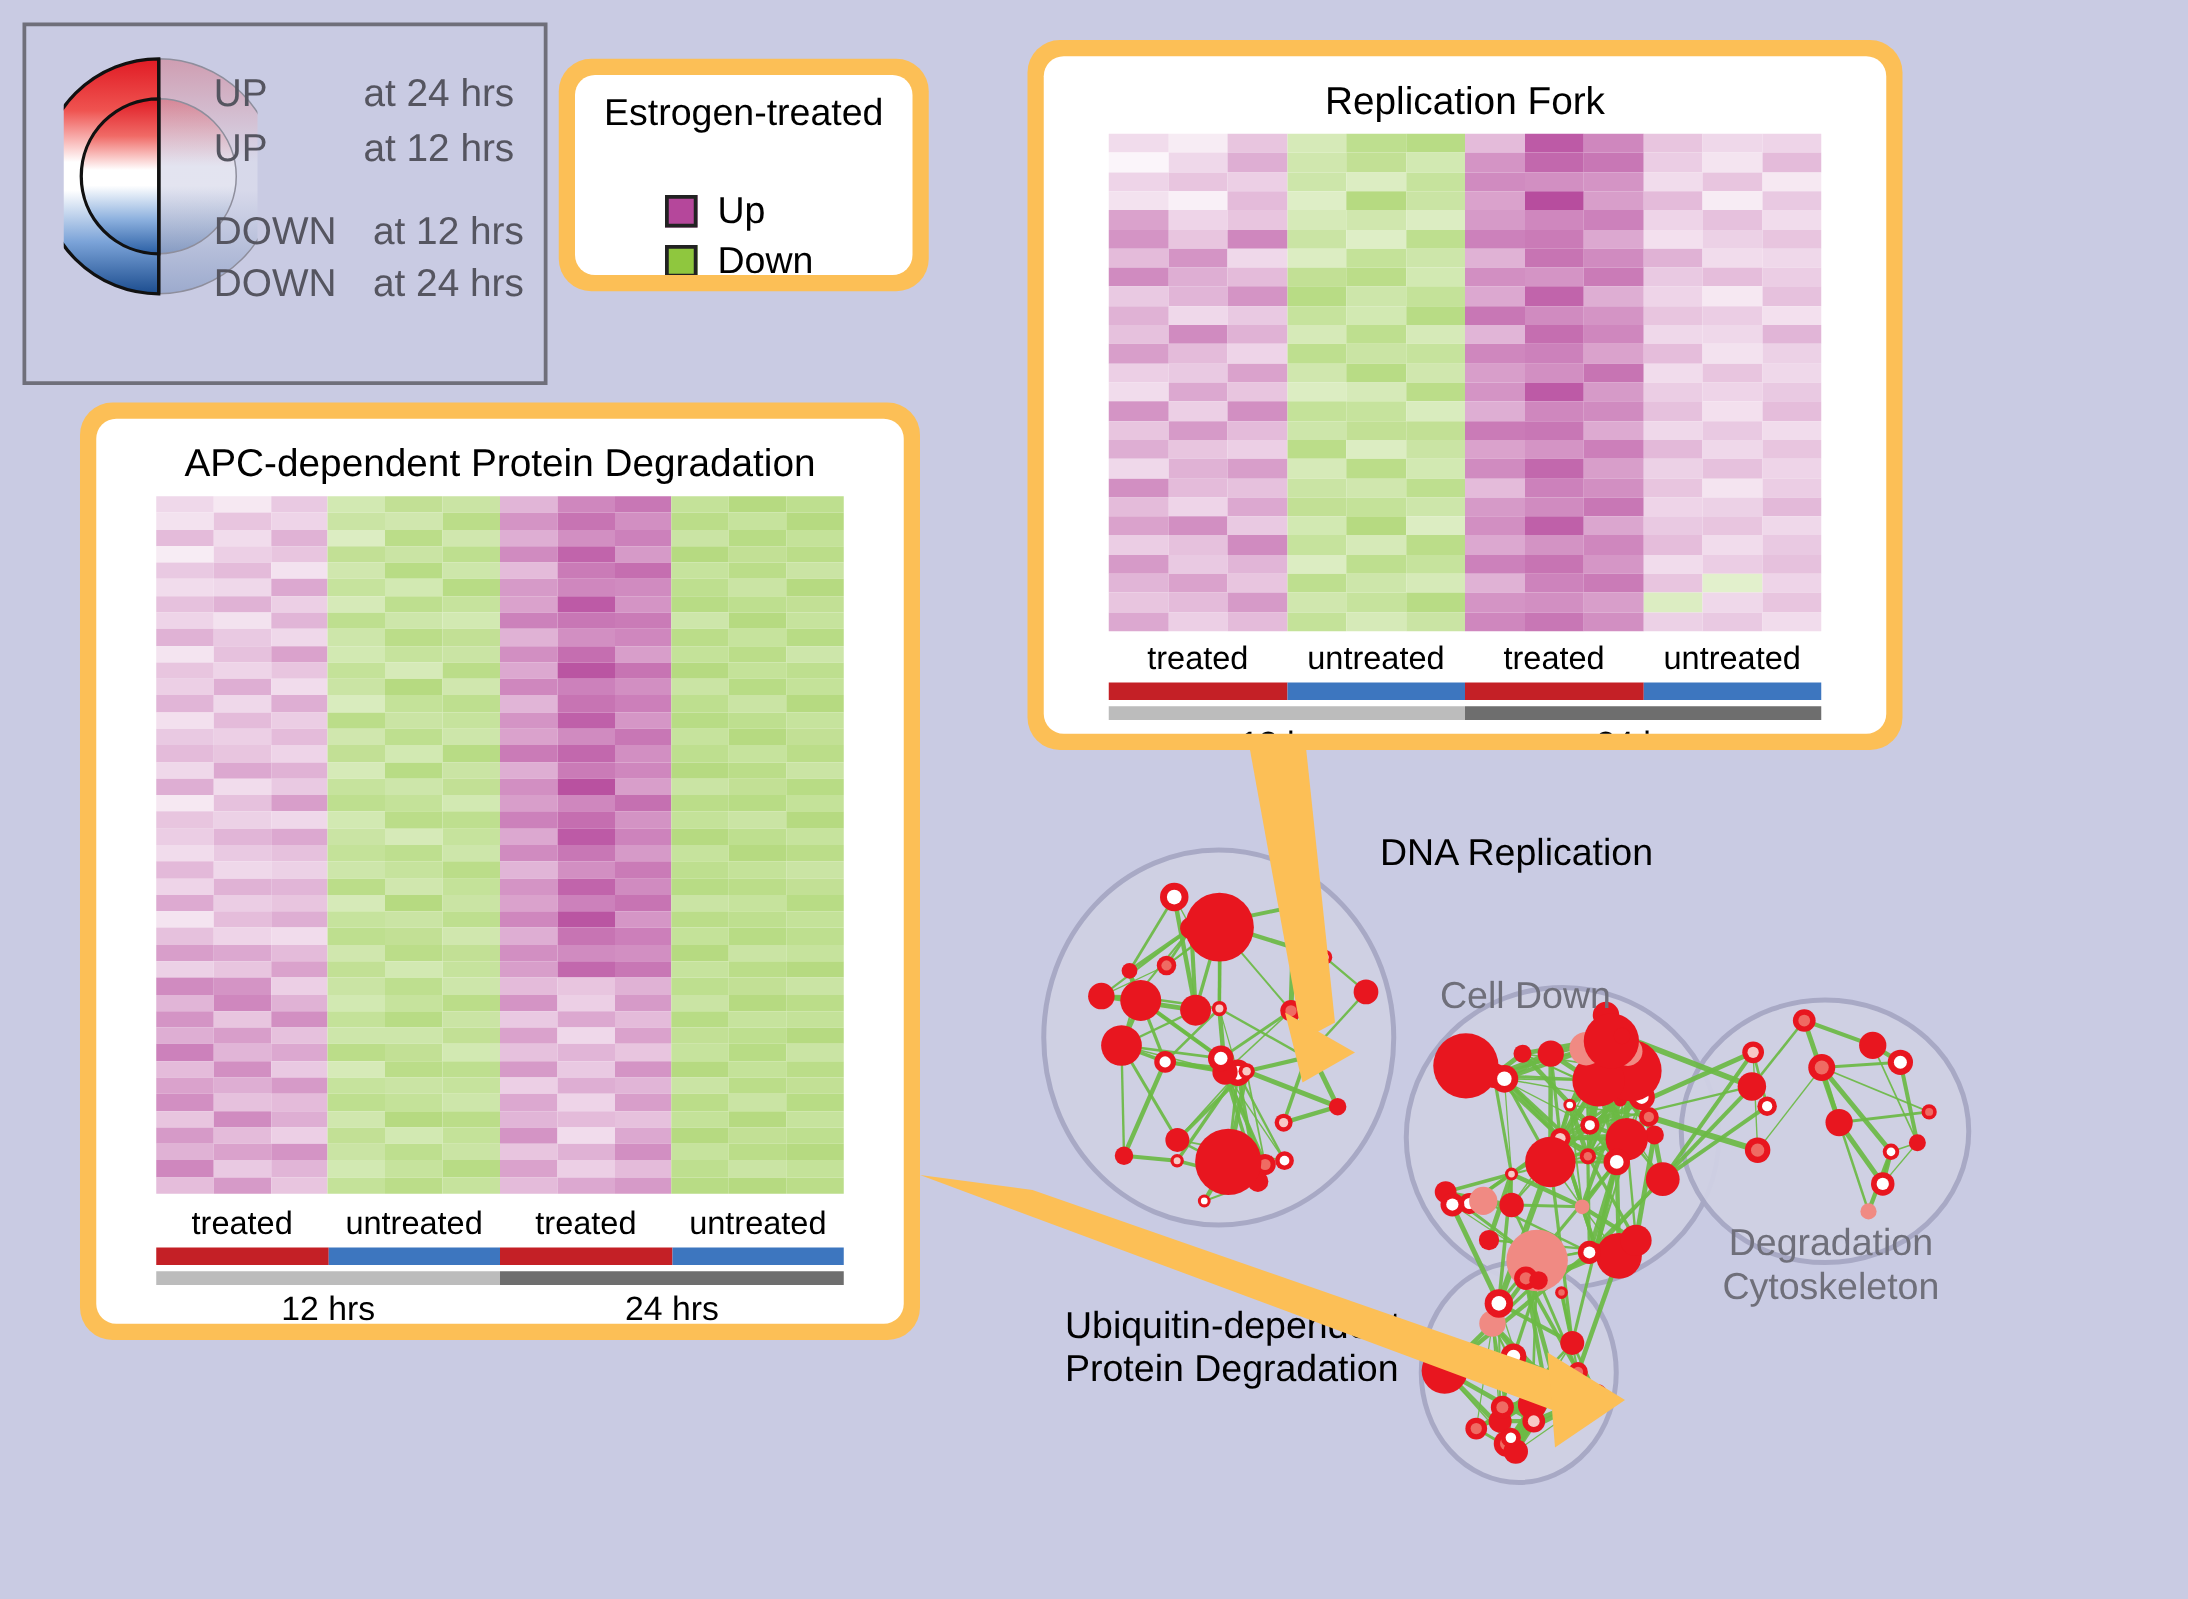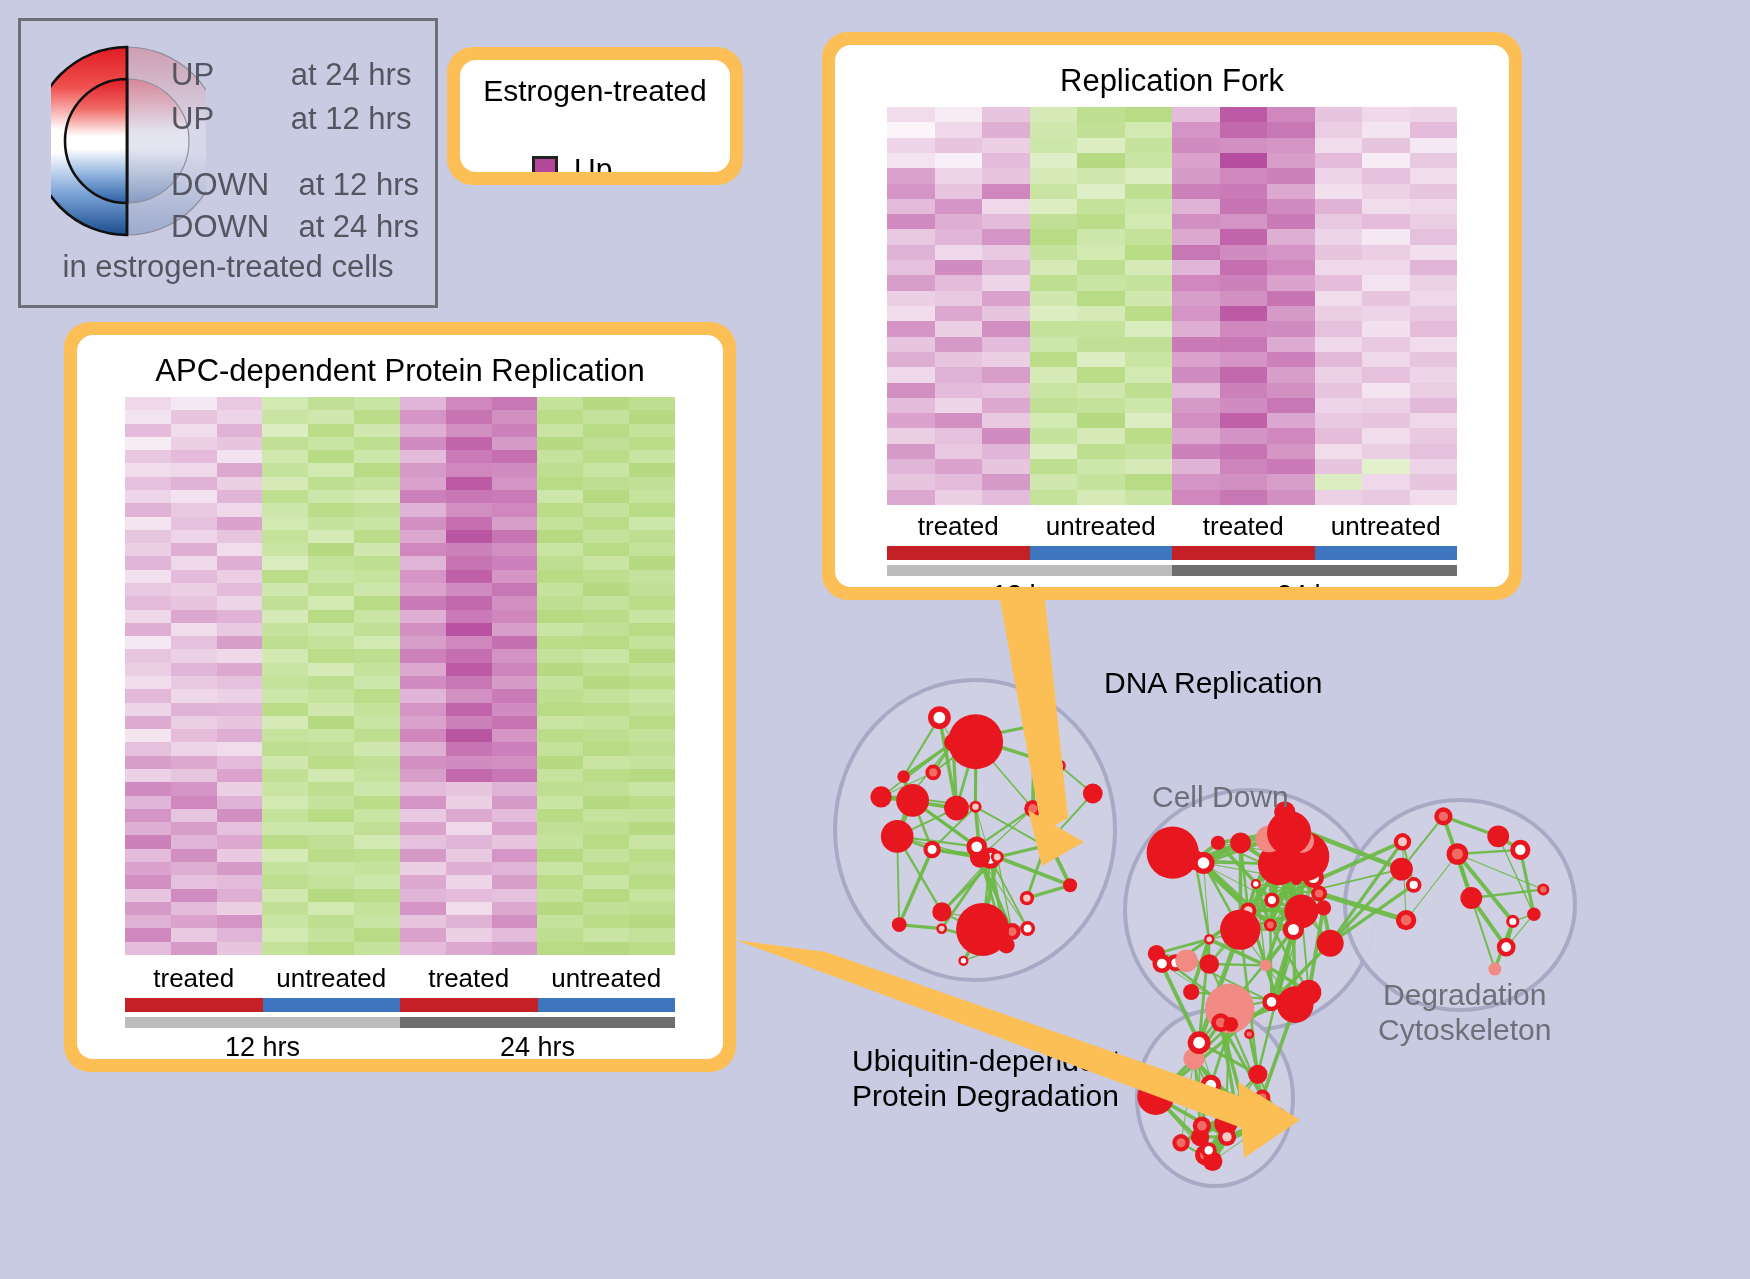--- a/index.html
+++ b/index.html
@@ -38,21 +38,21 @@
   .ypanel > .inner{
     background:#ffffff;border-radius:16px;width:100%;height:100%;
     position:relative;box-sizing:border-box;overflow:hidden;
   }
   .ptitle{
     position:absolute;left:0;right:0;text-align:center;
     font-size:31px;color:#000;font-weight:normal;
   }
 
   
-  #updown-legend{left:447px;top:47px;width:296px;height:138px;}
+  #updown-legend{left:447px;top:47px;width:296px;height:186px;}
   #updown-legend .l1{position:absolute;left:0;right:0;text-align:center;font-size:30px;color:#000;top:14px;}
   #updown-legend .l2{position:absolute;left:0;right:0;text-align:center;font-size:30px;color:#000;top:50px;}
   .swrow{position:absolute;display:flex;align-items:center;gap:16px;left:72px;font-size:30px;color:#000;}
   .sw{width:26px;height:26px;border:3px solid #222;box-sizing:border-box;display:inline-block;}
 
   
   #panel-repfork{left:822px;top:32px;width:700px;height:568px;}
   #panel-apc{left:64px;top:322px;width:672px;height:750px;}
 
   .hmwrap{position:absolute;}
@@ -136,21 +136,20 @@
     <span>DOWN</span>
     <span style="display:inline-block;width:12px;"></span>
     <span>at 12 hrs</span>
   </div>
   <div class="legend-row" style="left:150px;top:188px;">
     <span>DOWN</span>
     <span style="display:inline-block;width:12px;"></span>
     <span>at 24 hrs</span>
   </div>
 
-  <div class="legend-foot" style="top:228px;">in estrogen-treated cells</div>
 </div>
 
 <div class="abs ypanel" id="updown-legend">
   <div class="inner">
     <div class="l1">Estrogen-treated</div>
     <div class="swrow" style="top:92px;">
       <span class="sw" id="sw-up" style="background: rgb(181, 71, 155);"></span>
       <span>Up</span>
     </div>
     <div class="swrow" style="top:132px;">
@@ -501,21 +500,21 @@
       <div class="timelabels" style="margin-top:4px;">
         <span>12 hrs</span>
         <span>24 hrs</span>
       </div>
     </div>
   </div>
 </div>
 
 <div class="abs ypanel" id="panel-apc">
   <div class="inner">
-    <div class="ptitle" style="top:18px;">APC-dependent Protein Replication</div>
+    <div class="ptitle" style="top:18px;">APC-dependent Protein Degradation</div>
 
     <div class="hmwrap" style="left:48px;top:62px;width:550px;height:558px;">
       <div class="hm" id="hm-apc" style="grid-template-columns: repeat(12, 1fr); grid-template-rows: repeat(42, 1fr);">
           <i style="background:rgb(239,216,234)"></i>
           <i style="background:rgb(246,232,242)"></i>
           <i style="background:rgb(233,201,226)"></i>
           <i style="background:rgb(210,233,178)"></i>
           <i style="background:rgb(194,224,149)"></i>
           <i style="background:rgb(202,228,164)"></i>
           <i style="background:rgb(225,181,215)"></i>

